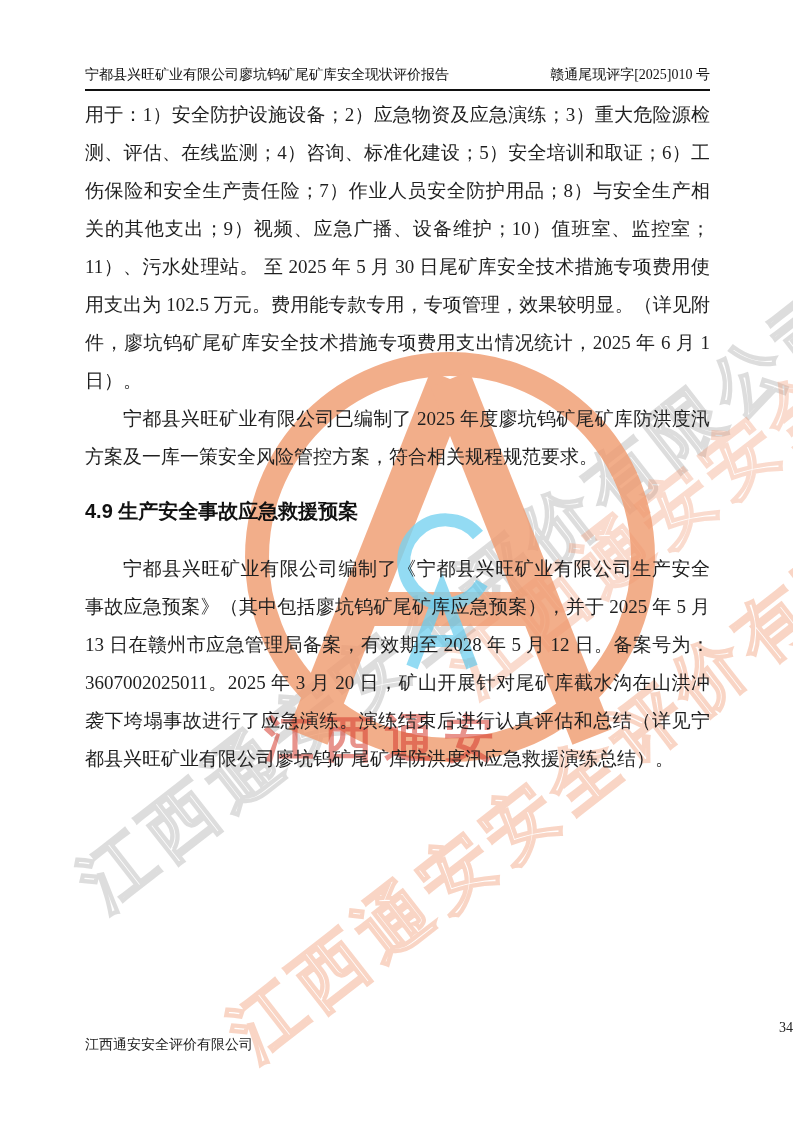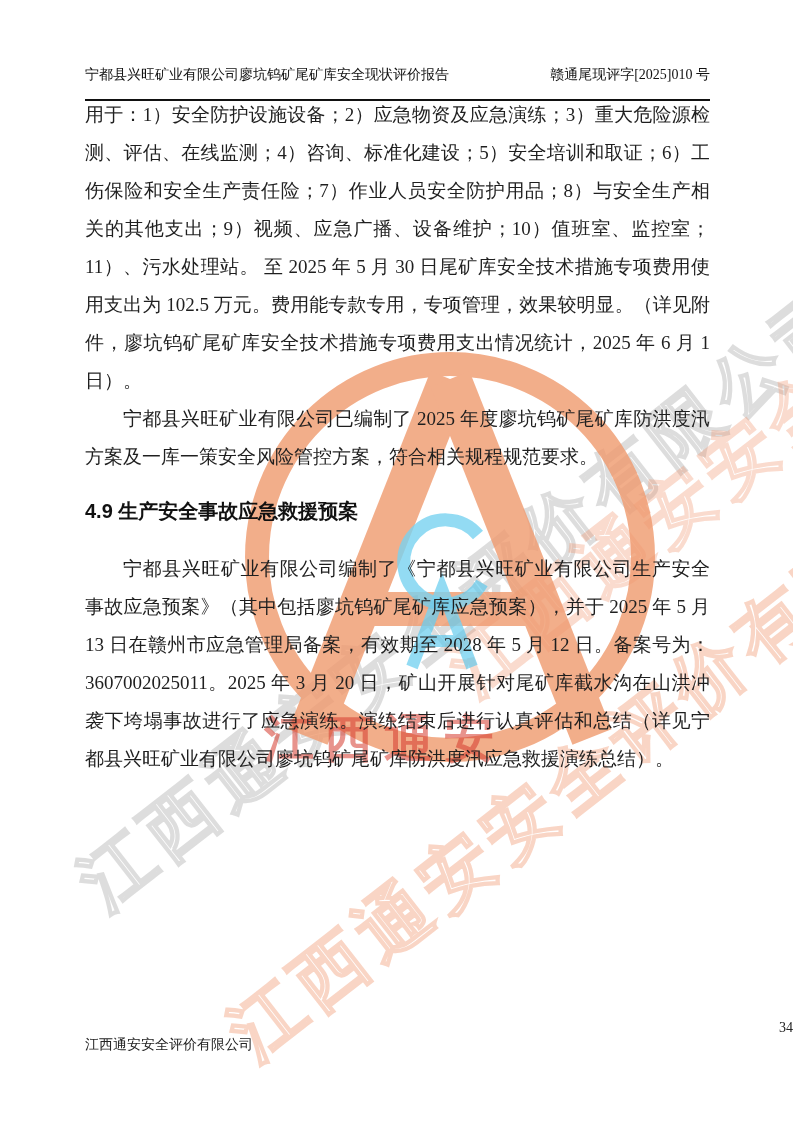--- a/index.html
+++ b/index.html
@@ -30,21 +30,21 @@
   }
   .wm-diag.gray{left:60px;top:855px;-webkit-text-stroke:2px rgba(175,175,175,.42);}
   .wm-diag.orange-low{left:210px;top:1005px;-webkit-text-stroke:2px rgba(240,150,110,.40);}
   .wm-diag.orange-high{left:430px;top:640px;-webkit-text-stroke:2px rgba(240,150,110,.34);}
 
   
   .header{
     position:absolute;z-index:1;left:85px;right:83px;top:50px;
     display:flex;justify-content:space-between;align-items:flex-end;
     font-size:14px;color:#111;
-    border-bottom:2px solid #111;padding-bottom:15px;
+    border-bottom:2px solid #111;padding-bottom:5px;
   }
   .header .right{white-space:nowrap;margin-top:16px;}
 
   
   .content{
     position:absolute;z-index:1;left:85px;right:83px;top:96px;
     font-size:19px;line-height:38px;
     text-align:justify;
   }
   .content p{margin:0;}

